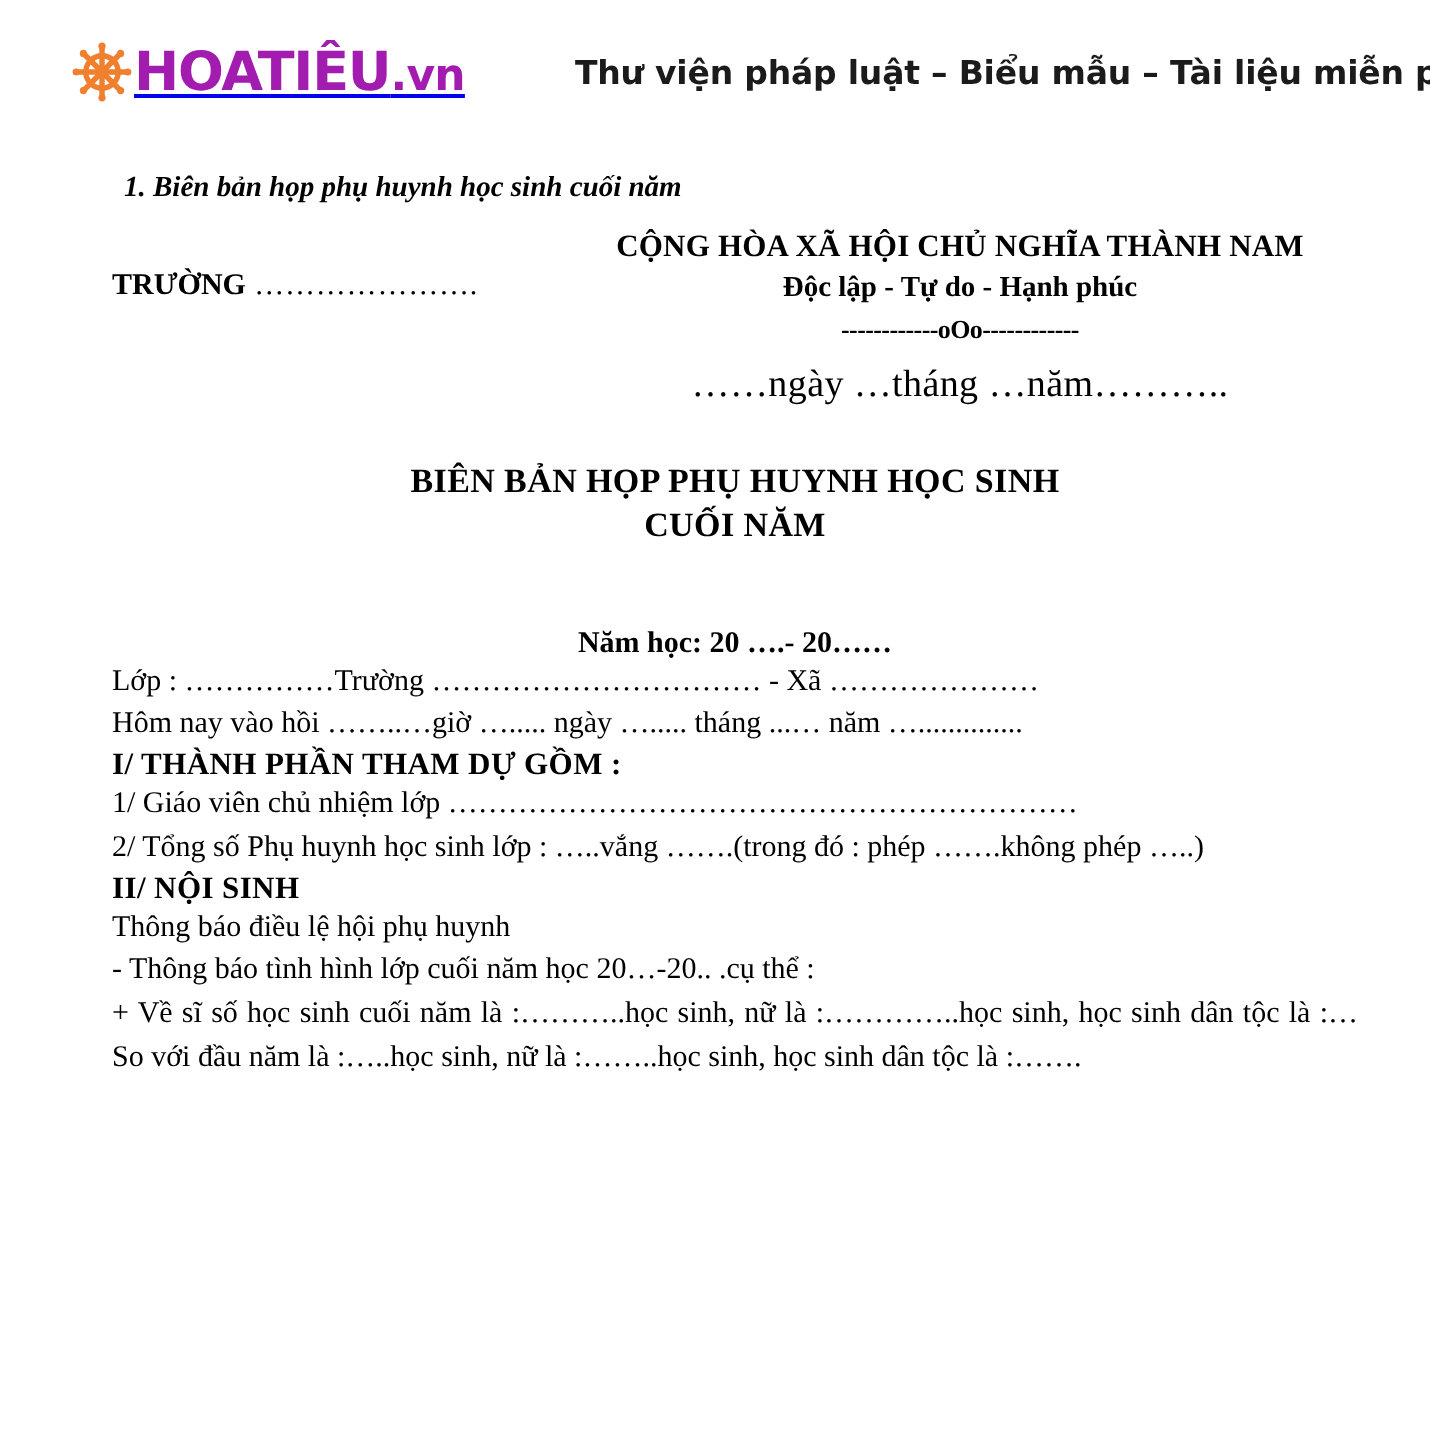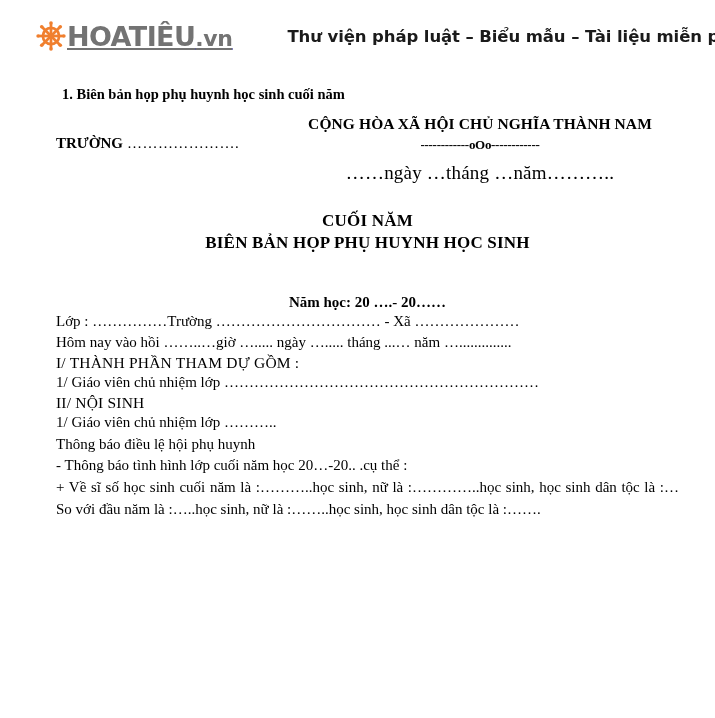--- a/index.html
+++ b/index.html
@@ -59,20 +59,21 @@
   }
 
   
   .doc {
     padding: 0 36px 0 56px;
     box-sizing: border-box;
   }
 
   .doc-index {
     font-weight: bold;
+    font-style: italic;
     font-size: 14.5px;
     margin: 14px 0 0 6px;
   }
 
   
   .letterhead {
     display: flex;
     align-items: flex-start;
     margin-top: 12px;
   }
@@ -133,21 +134,21 @@
     font-size: 15px;
     line-height: 1.45;
     margin: 0;
     padding: 0;
   }
   .block-sp { margin-top: 22px; }
   .block-sp-sm { margin-top: 19px; }
 
   h2.section {
     font-size: 15.5px;
-    font-weight: normal;
+    font-weight: bold;
     margin: 0;
     padding: 0;
     letter-spacing: 0.2px;
   }
 
   p.justified {
     text-align: justify;
     text-justify: inter-word;
   }
 </style>
@@ -169,50 +170,51 @@
         <circle cx="50" cy="7" r="6"></circle>
         <circle cx="50" cy="93" r="6"></circle>
         <circle cx="7" cy="50" r="6"></circle>
         <circle cx="93" cy="50" r="6"></circle>
         <circle cx="19" cy="19" r="6"></circle>
         <circle cx="81" cy="19" r="6"></circle>
         <circle cx="19" cy="81" r="6"></circle>
         <circle cx="81" cy="81" r="6"></circle>
       </g>
     </svg>
-    <span class="brand-text" style="color:#737373;text-decoration:underline;"><span>HOATIÊU</span><span class="tld">.vn</span></span>
+    <span class="brand-text" style="color:#a21caf;"><span>HOATIÊU</span><span class="tld">.vn</span></span>
   </a>
   <div class="tagline">Thư viện pháp luật – Biểu mẫu – Tài liệu miễn phí</div>
 </div>
 
 <div class="doc">
 
   <div class="doc-index">1. Biên bản họp phụ huynh học sinh cuối năm</div>
 
   <div class="letterhead">
     <div class="lh-left"><span>TRƯỜNG</span><span class="dots"> ………………….</span></div>
     <div class="lh-right">
       <div class="lh-nation">CỘNG HÒA XÃ HỘI CHỦ NGHĨA THÀNH NAM</div>
+      <div class="lh-motto">Độc lập - Tự do - Hạnh phúc</div>
       <div class="lh-rule">------------oOo------------</div>
       <div class="lh-date">……ngày …tháng …năm………..</div>
     </div>
   </div>
 
   <div class="doc-title">
+    <div>BIÊN BẢN HỌP PHỤ HUYNH HỌC SINH</div>
     <div>CUỐI NĂM</div>
-    <div>BIÊN BẢN HỌP PHỤ HUYNH HỌC SINH</div>
   </div>
 
   <div class="doc-schoolyear">Năm học: 20 ….- 20……</div>
 
   <p class="line block-sp">Lớp : ……………Trường …………………………… - Xã …………………</p>
   <p class="line block-sp">Hôm nay vào hồi ……..…giờ …..... ngày …..... tháng ...… năm …..............</p>
 
   <h2 class="section block-sp">I/ THÀNH PHẦN THAM DỰ GỒM :</h2>
   <p class="line block-sp-sm">1/ Giáo viên chủ nhiệm lớp ………………………………………………………</p>
+  <p class="line block-sp-sm">2/ Tổng số Phụ huynh học sinh lớp : …..vắng …….(trong đó : phép …….không phép …..)</p>
 
   <h2 class="section block-sp">II/ NỘI SINH</h2>
-  <p class="line block-sp-sm">1/ Giáo viên chủ nhiệm lớp ………..</p>
   <p class="line block-sp-sm">Thông báo điều lệ hội phụ huynh</p>
   <p class="line block-sp-sm">- Thông báo tình hình lớp cuối năm học 20…-20.. .cụ thể :</p>
   <p class="line justified block-sp-sm">+ Về sĩ số học sinh cuối năm là :………..học sinh, nữ là :…………..học sinh, học sinh dân tộc là :… So với đầu năm là :…..học sinh, nữ là :……..học sinh, học sinh dân tộc là :…….</p>
 
 </div>
 
 </body></html>

